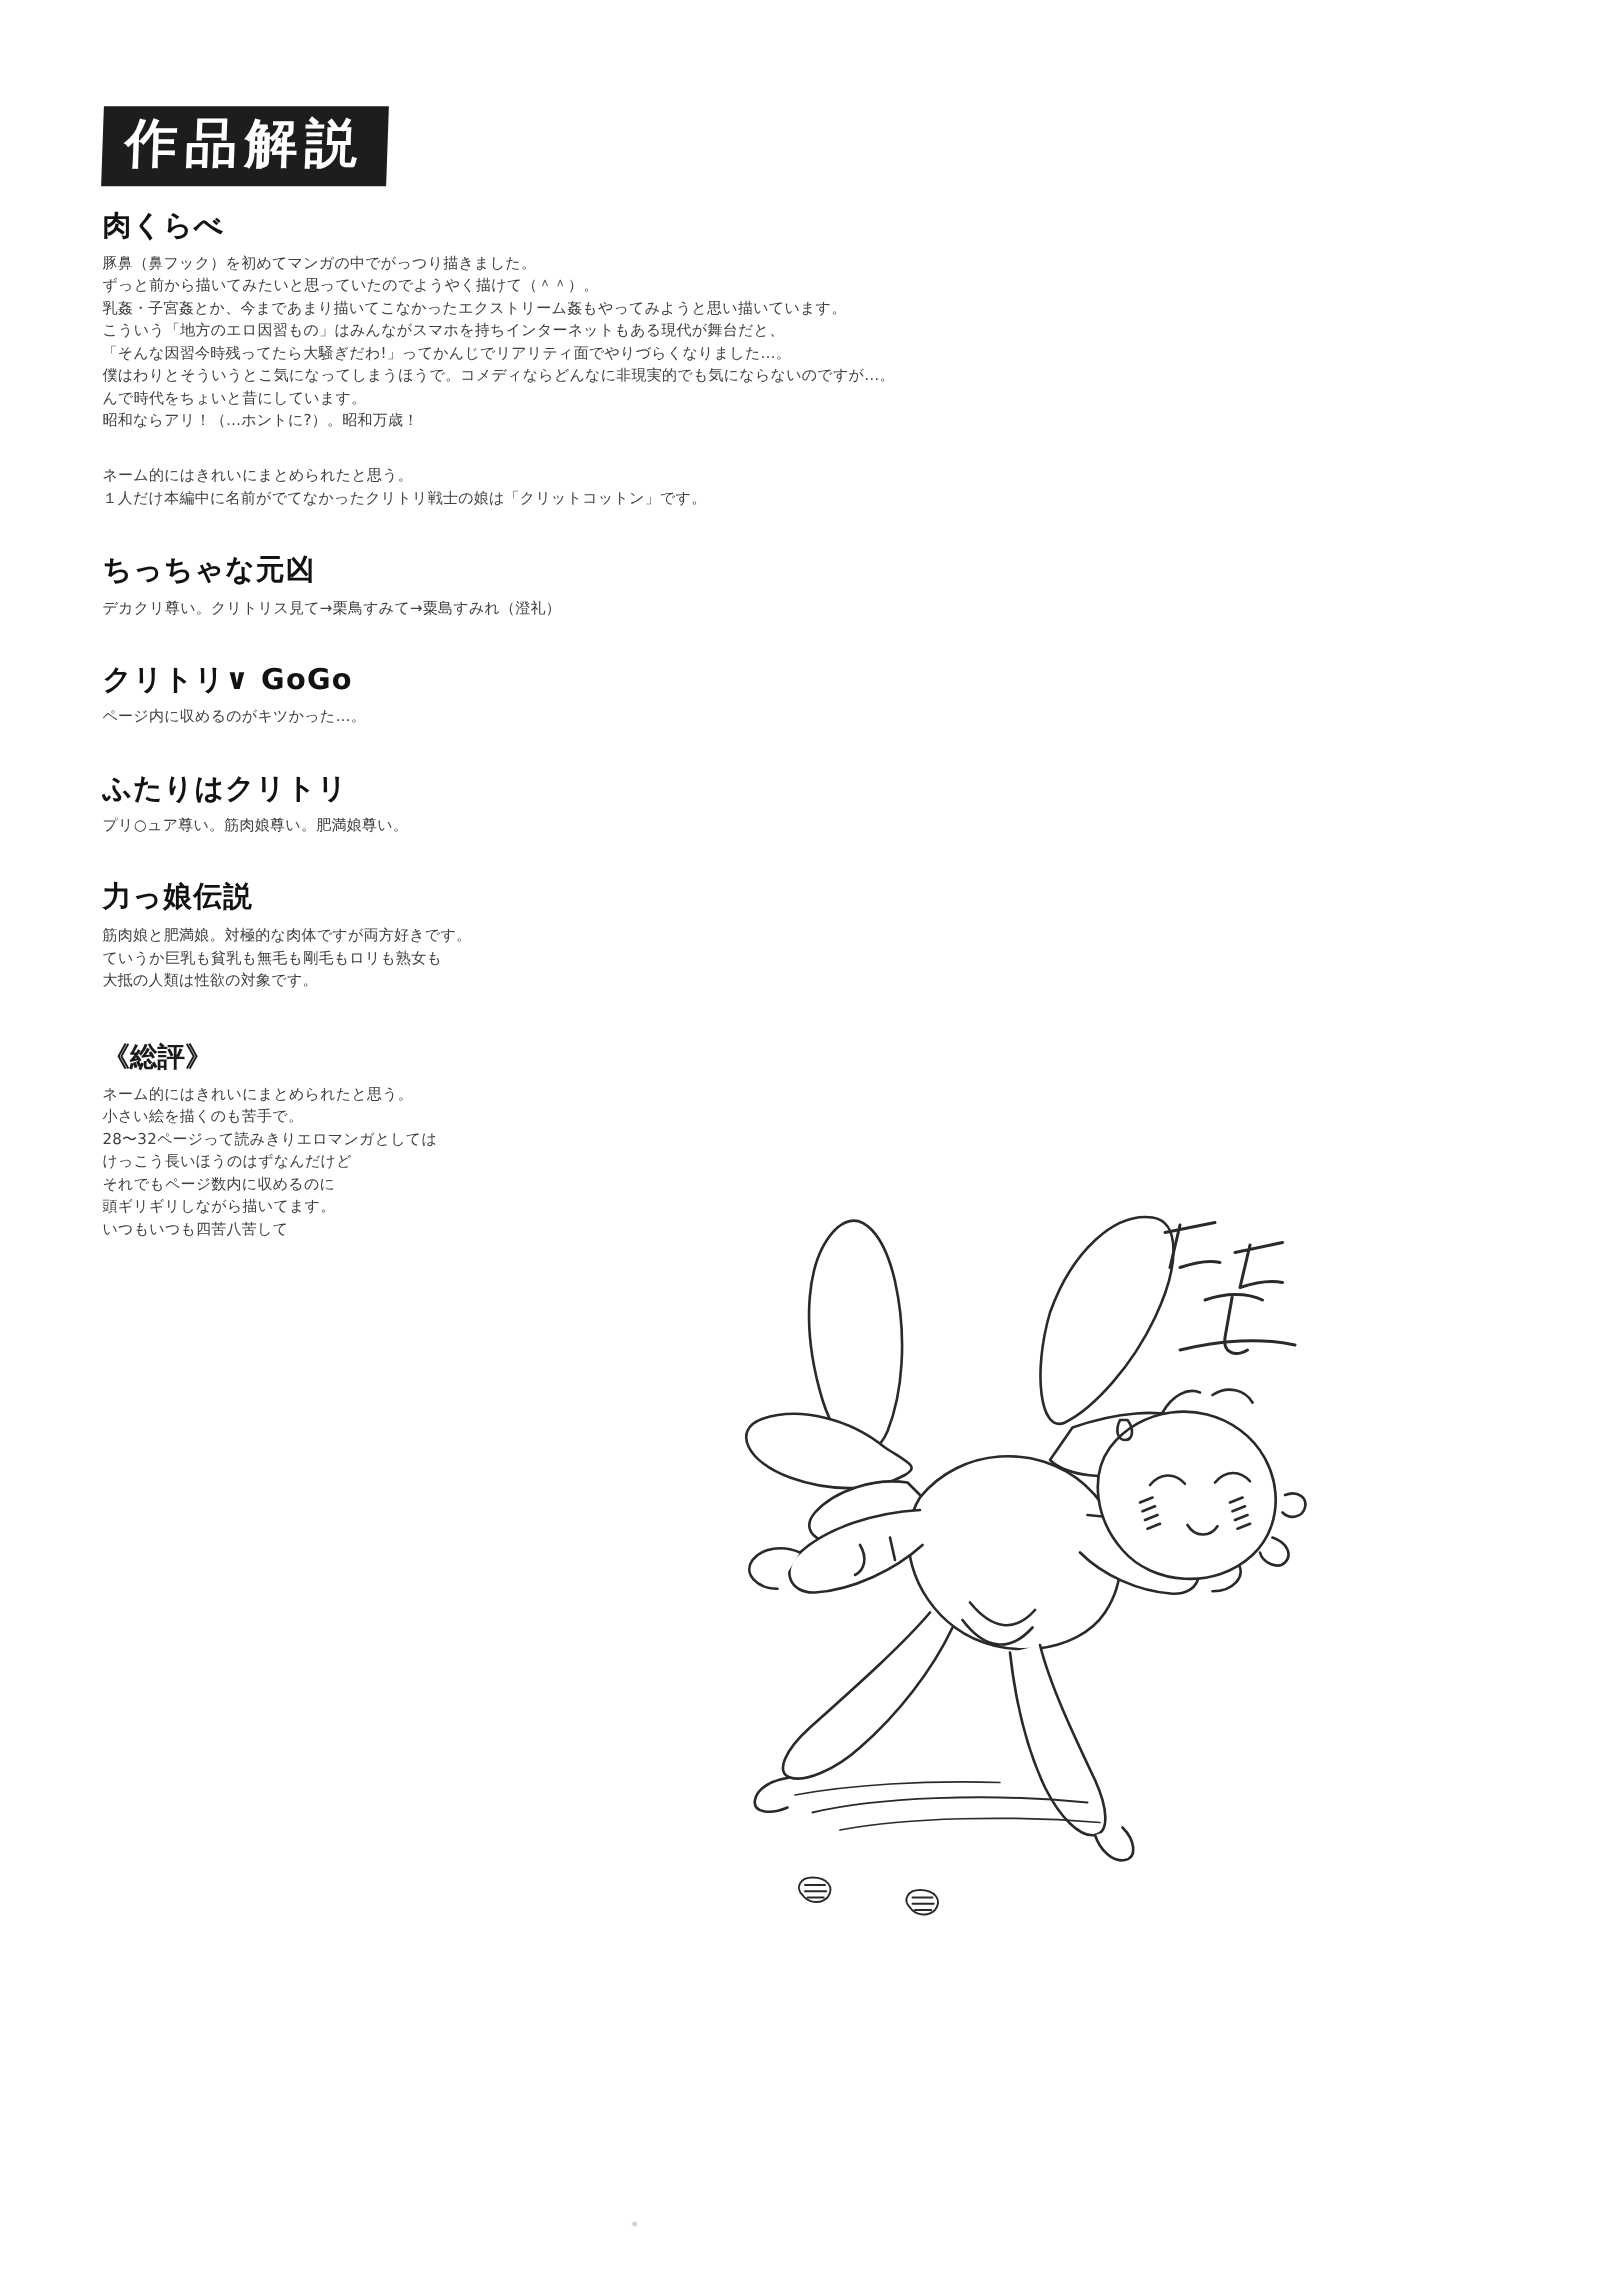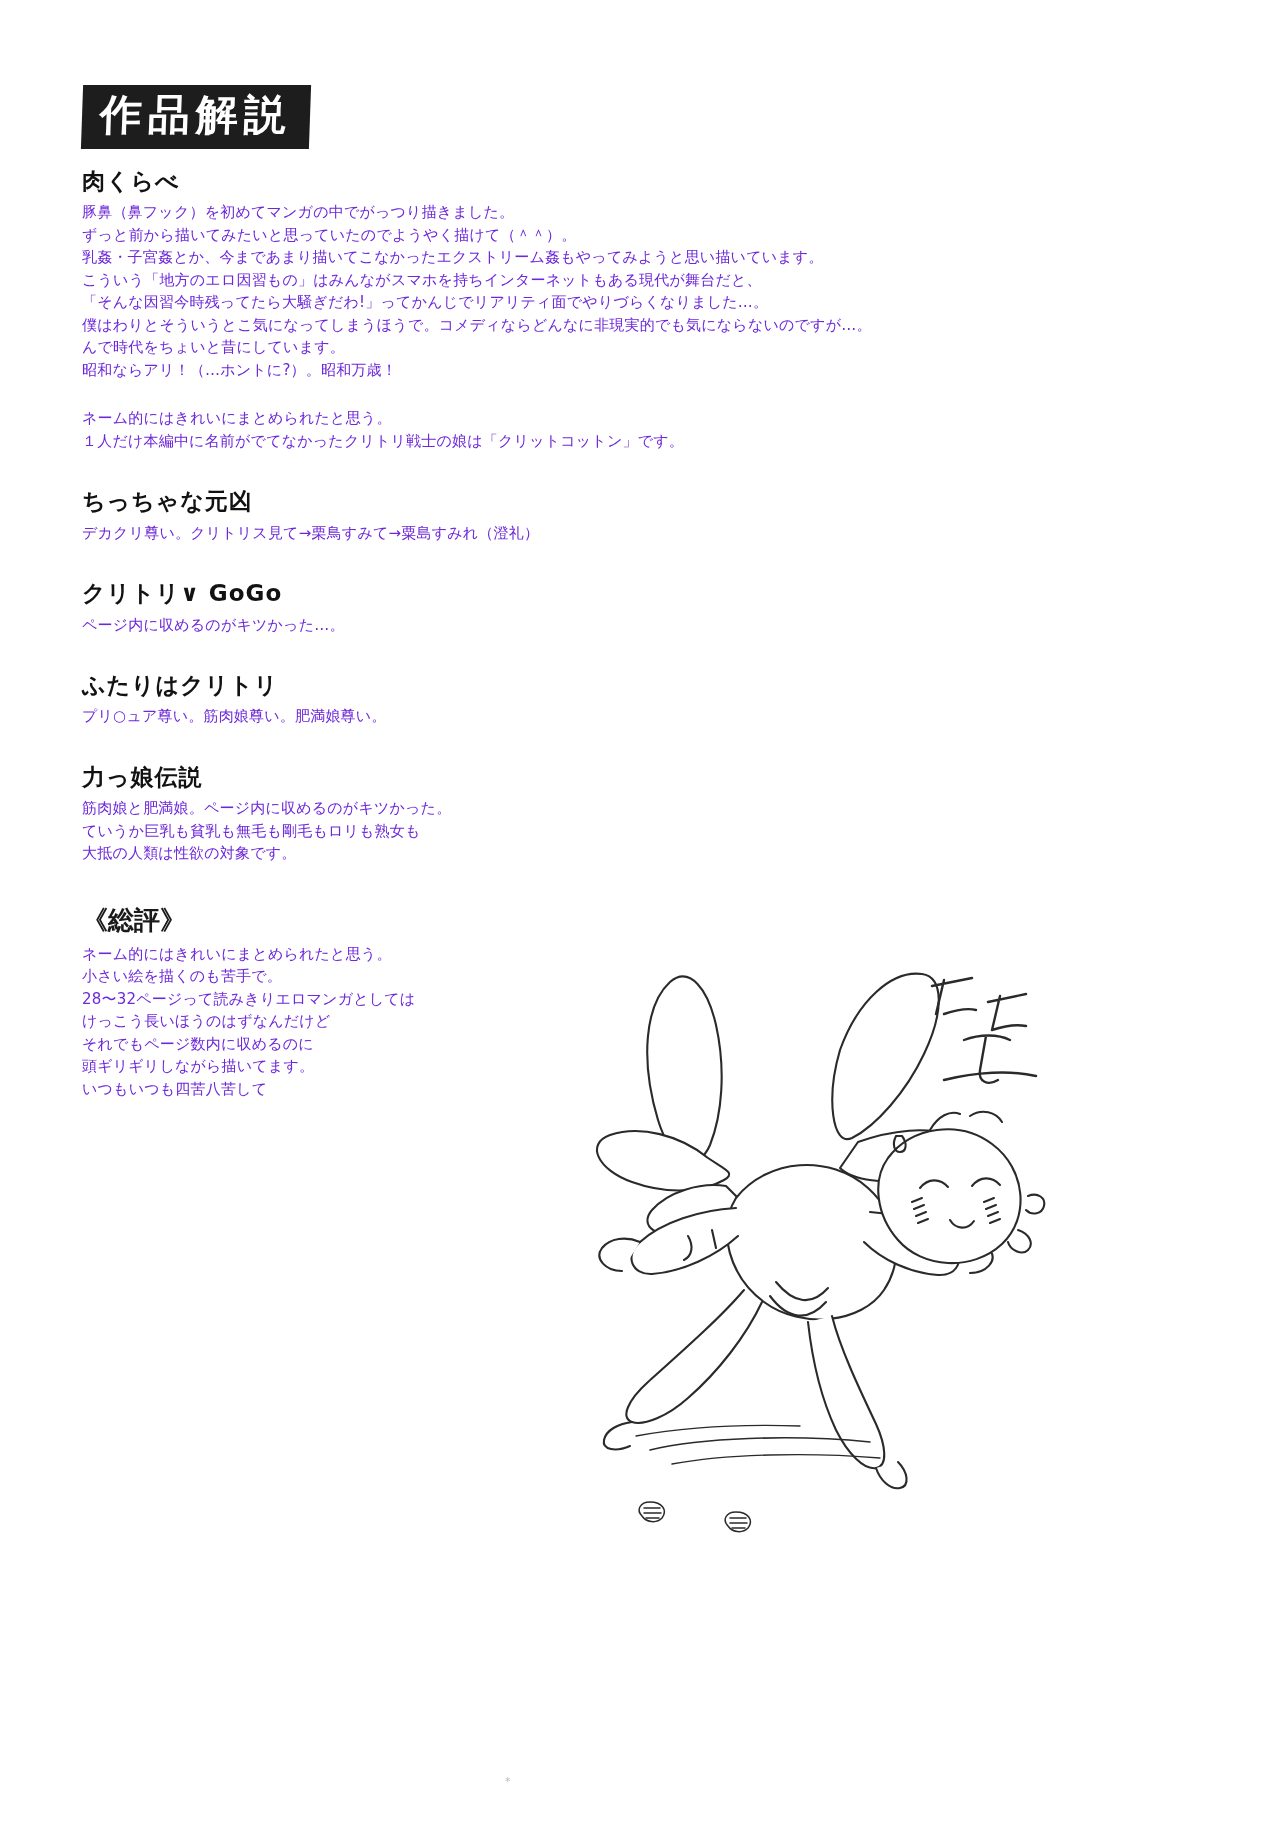--- a/index.html
+++ b/index.html
@@ -46,34 +46,34 @@
   }
   .sec-head {
     font-size: 23px;
     font-weight: 700;
     letter-spacing: 1px;
     line-height: 1.32;
     margin: 0 0 5px 0;
     color: #121212;
   }
   .sec-body {
-    font-size: 15px;
+    font-size: 12px;
     line-height: 1.5;
     margin: 0;
-    color: #6d28d9;
+    color: #404040;
     letter-spacing: 0.2px;
   }
   .sec-body .ln {
     display: block;
     white-space: pre;
   }
   .gap-lg { margin-bottom: 34px; }
   .gap-xl { margin-bottom: 42px; }
   .summary-head {
-    font-size: 26px;
+    font-size: 22px;
     font-weight: 700;
     margin: 0 0 5px 0;
   }
   
   .illustration {
     position: absolute;
     left: 540px;
     top: 930px;
     width: 620px;
     height: 620px;
@@ -137,21 +137,21 @@
     <div class="section gap-lg">
       <h2 class="sec-head">ふたりはクリトリ</h2>
       <p class="sec-body">
         <span class="ln">プリ○ュア尊い。筋肉娘尊い。肥満娘尊い。</span>
       </p>
     </div>
 
     <div class="section gap-lg">
       <h2 class="sec-head">力っ娘伝説</h2>
       <p class="sec-body">
-        <span class="ln">筋肉娘と肥満娘。ページ内に収めるのがキツかった。</span>
+        <span class="ln">筋肉娘と肥満娘。対極的な肉体ですが両方好きです。</span>
         <span class="ln">ていうか巨乳も貧乳も無毛も剛毛もロリも熟女も</span>
         <span class="ln">大抵の人類は性欲の対象です。</span>
       </p>
     </div>
 
     <div class="section gap-xl" style="margin-top: 38px;">
       <h2 class="summary-head">《総評》</h2>
       <p class="sec-body">
         <span class="ln">ネーム的にはきれいにまとめられたと思う。</span>
         <span class="ln">小さい絵を描くのも苦手で。</span>

